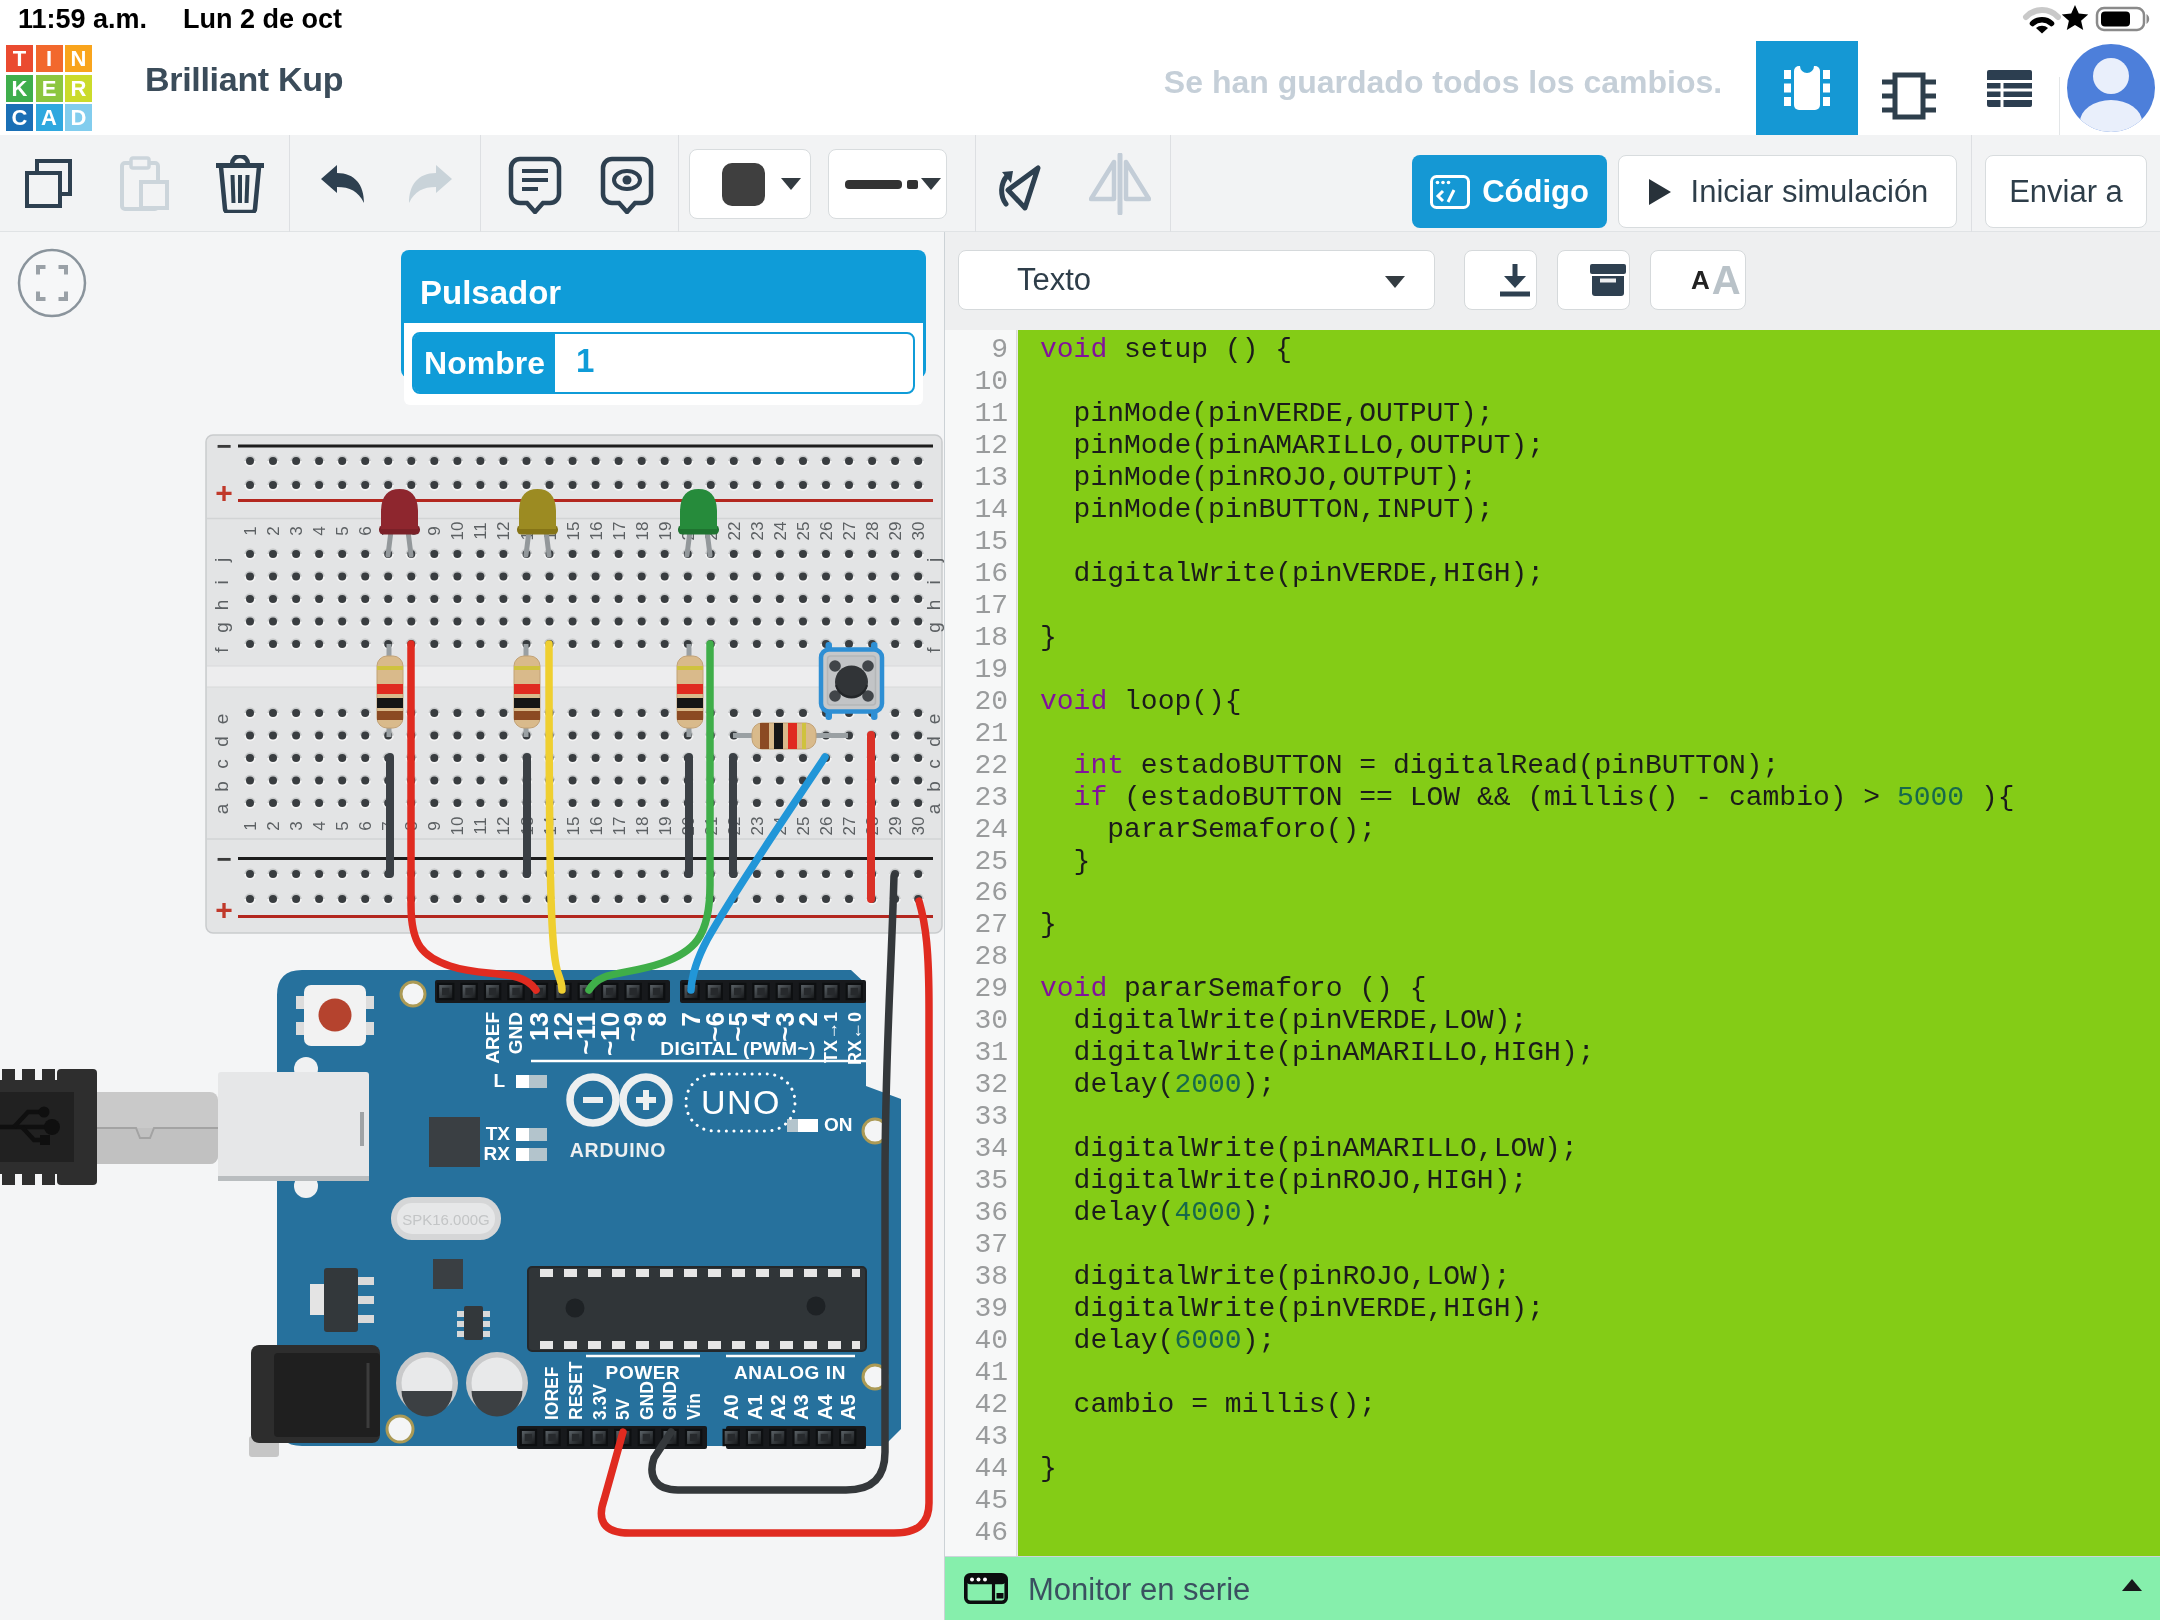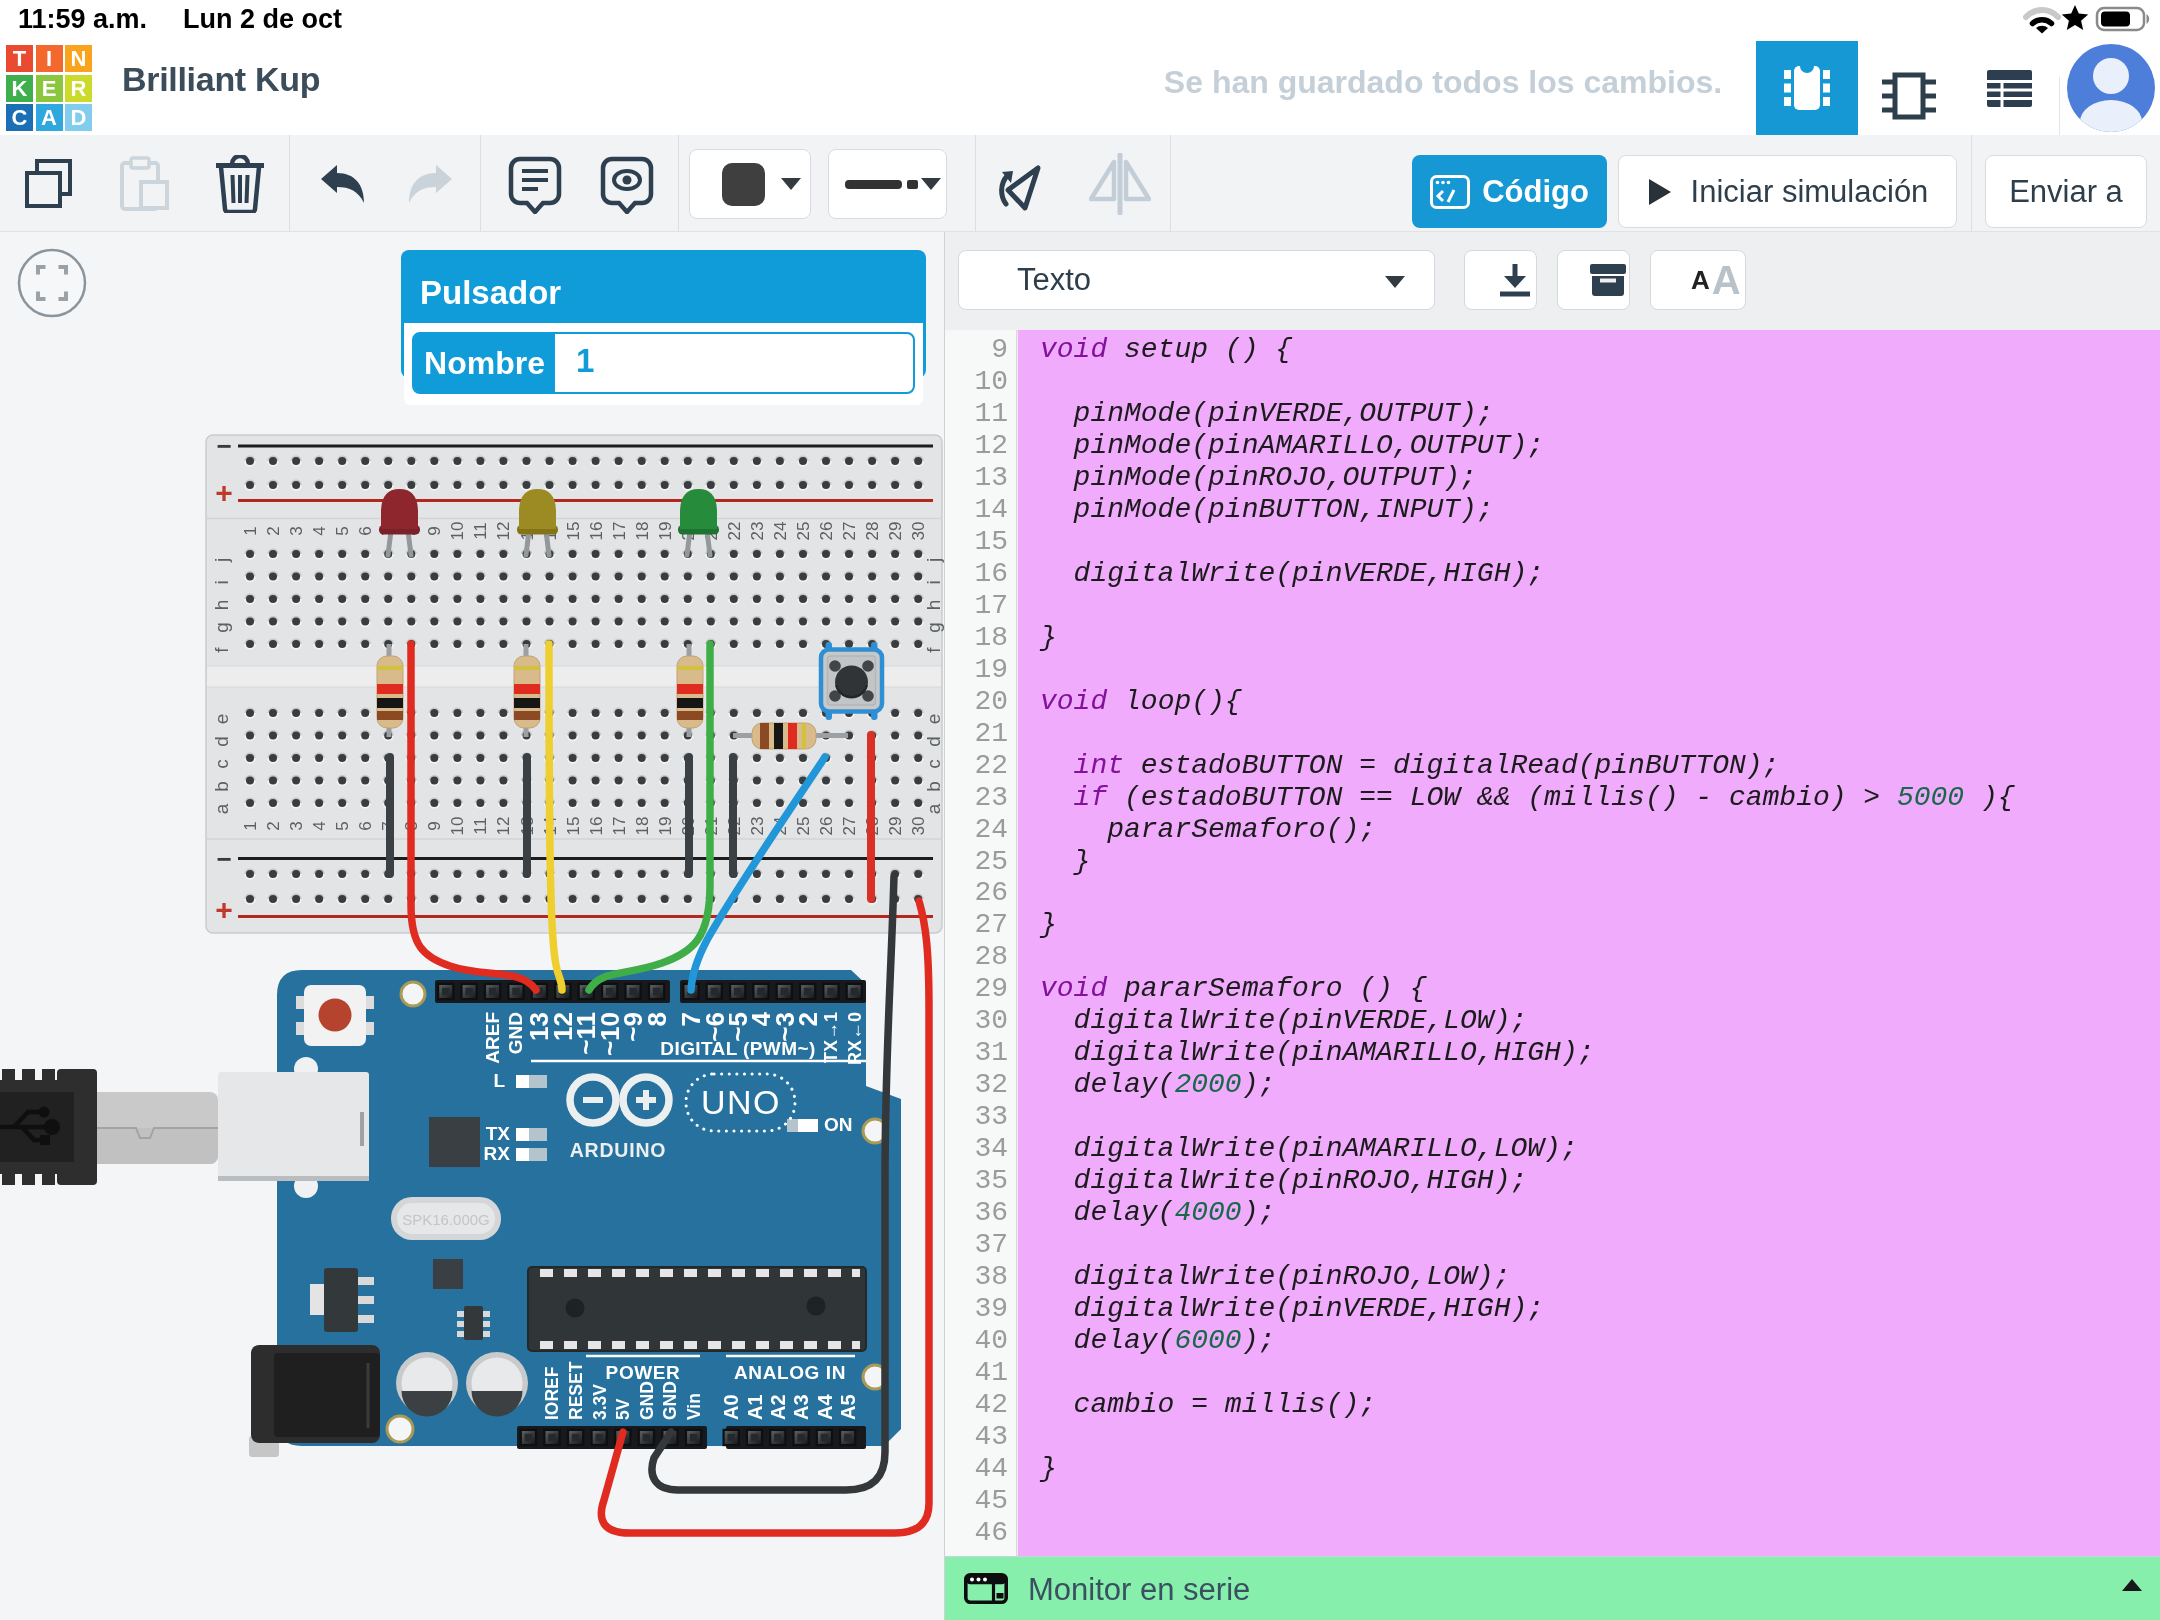--- a/index.html
+++ b/index.html
@@ -6,21 +6,21 @@
   html,body { width:2160px; height:1620px; overflow:hidden; }
   body { font-family:"Liberation Sans", sans-serif; position:relative; background:#fff; }
   .abs { position:absolute; }
   
   #statusbar { left:0; top:0; width:2160px; height:36px; background:#fff; }
   #statusbar .t { font-size:27px; font-weight:700; color:#000; top:4px; letter-spacing:0px; }
   
   #header { left:0; top:36px; width:2160px; height:99px; background:#fff; }
   #logo { left:6px; top:9px; width:86px; height:86px; }
   #logo div { position:absolute; width:27px; height:27px; color:#fff; font-weight:700; font-size:22px; text-align:center; line-height:27px; }
-  #title { left:122px; top:24px; font-size:34px; font-weight:700; color:#3b4c5a; letter-spacing:-0.3px;text-align:right; }
+  #title { left:145px; top:24px; font-size:34px; font-weight:700; color:#3b4c5a; letter-spacing:-0.3px;text-align:right; }
   #savedmsg { left:0; top:28px; width:2886px; text-align:center; font-size:32px; font-weight:700; color:#c5cfd8; }
   .hsep { top:41px; width:1px; height:94px; background:#e3e6e8; }
   
   #toolbar { left:0; top:135px; width:2160px; height:97px; background:#f2f3f4; border-bottom:1px solid #e0e3e5; }
   .tsep { position:absolute; top:0px; width:1px; height:97px; background:#dddfe2; }
   .wbox { position:absolute; top:14px; height:70px; background:#fff; border:1px solid #d8dcde; border-radius:8px; display:flex; align-items:center; }
   .blueb { position:absolute; top:20px; height:73px; background:#1598d4; border-radius:8px; color:#fff; font-size:31px; font-weight:700; display:flex; align-items:center; justify-content:center; }
   .whiteb { position:absolute; top:20px; height:73px; background:#fff; border:1px solid #d8dcde; border-radius:8px; color:#2e3e4a; font-size:31px; display:flex; align-items:center; justify-content:center; }
   
   #canvas { left:0; top:232px; width:944px; height:1388px; background:#f4f5f6; overflow:hidden; }
@@ -29,21 +29,21 @@
   #tip .hd { position:absolute; left:19px; top:24px; color:#fff; font-size:33px; font-weight:700; }
   #tip .body { position:absolute; left:3px; top:73px; width:519px; height:82px; background:#fff; border-radius:0 0 6px 6px; }
   #tip .row { position:absolute; left:8px; top:9px; width:503px; height:62px; border:2px solid #0f9cd8; border-radius:8px; background:#fff; }
   #tip .lbl { position:absolute; left:0px; top:0px; width:141px; height:58px; background:#0f9cd8; border-radius:5px 0 0 5px; color:#fff; font-size:32px; font-weight:700; text-align:center; line-height:58px; }
   #tip .val { position:absolute; left:162px; top:8px; color:#0f9cd8; font-size:33px; font-weight:700; }
   
   #codepanel { left:944px; top:232px; width:1216px; height:1388px; background:#eaebeb; border-left:1px solid #ccd2d6; }
   #codehead { position:absolute; left:0; top:0; width:1216px; height:98px; background:#eeeff0; }
   #codehead .sel { position:absolute; top:18px; height:60px; background:#fff; border:1px solid #d5d9db; border-radius:8px; display:flex; align-items:center; color:#2e3e4a; font-size:31px;padding-left:28px; }
   #gutter { position:absolute; left:0; top:98px; width:72px; height:1226px; background:#f7f8f8; border-right:1px solid #d9d9d9; }
-  #codearea { position:absolute; left:73px; top:98px; width:1143px; height:1226px; background:#f0abfc;font-style:italic; }
+  #codearea { position:absolute; left:73px; top:98px; width:1143px; height:1226px; background:#84cc16; }
   pre.code { font-family:"Liberation Mono", monospace; font-size:28px; line-height:31.97px; color:#1b1b1b; }
   #gutter pre { position:absolute; right:8px; top:4px; text-align:right; color:#999b9c; }
   #codearea pre { position:absolute; left:22px; top:4px; }
   .kw { color:#82129b; font-weight:400; }
   .num { color:#17694a; }
   #monitorbar { position:absolute; left:0; top:1324px; width:1216px; height:64px; background:#86efac; border-top:1px solid #ccd5da; }
   #monitorbar .txt { position:absolute; left:83px; top:15px; font-size:31px; color:#3a5060; }
 </style>
 </head>
 <body>

